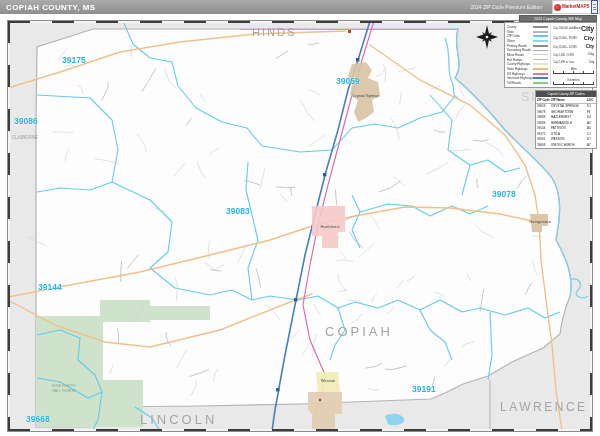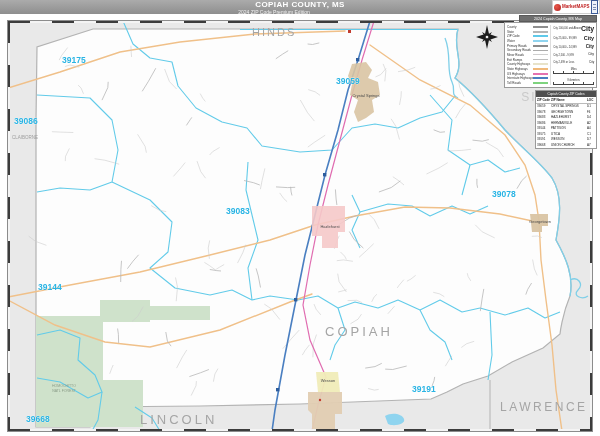--- a/index.html
+++ b/index.html
@@ -1,20 +1,20 @@
 <!DOCTYPE html>
 <html><head>
 <meta charset="utf-8">
 <style>
   html,body{margin:0;padding:0;width:600px;height:436px;overflow:hidden;background:#ffffff;
     font-family:"Liberation Sans",sans-serif;position:relative;}
   
   .header{position:absolute;top:0;left:0;width:600px;height:14px;
     background:linear-gradient(#ababab,#8e8e8e);display:flex;align-items:center;
-    justify-content:space-between;box-sizing:border-box;padding:0 6px;z-index:30;flex-direction:column;}
+    justify-content:space-between;box-sizing:border-box;padding:0 6px;z-index:30;}
   .header .title{color:#fff;font-size:8px;font-weight:bold;letter-spacing:.4px;}
   .header .edition{color:#f2f2f2;font-size:5px;margin-right:52px;}
   .logo{position:absolute;top:0;right:0;width:48px;height:14px;background:#fff;
     border:1px solid #cfcfcf;box-sizing:border-box;display:flex;align-items:center;
     gap:1px;padding:0 1px;z-index:40;}
   .logo .globe{width:7px;height:7px;border-radius:50%;background:radial-gradient(circle at 35% 35%,#e8584a,#b31f1f);}
   .logo .brand{font-size:4.5px;font-weight:bold;color:#c02121;line-height:1;}
   .logo .mini{flex:1;height:10px;border:1px solid #3c5a96;background:#eef2fa;
     display:flex;flex-direction:column;justify-content:space-evenly;padding:1px;}
   .logo .mini i{display:block;height:1px;background:#7d8db0;}

